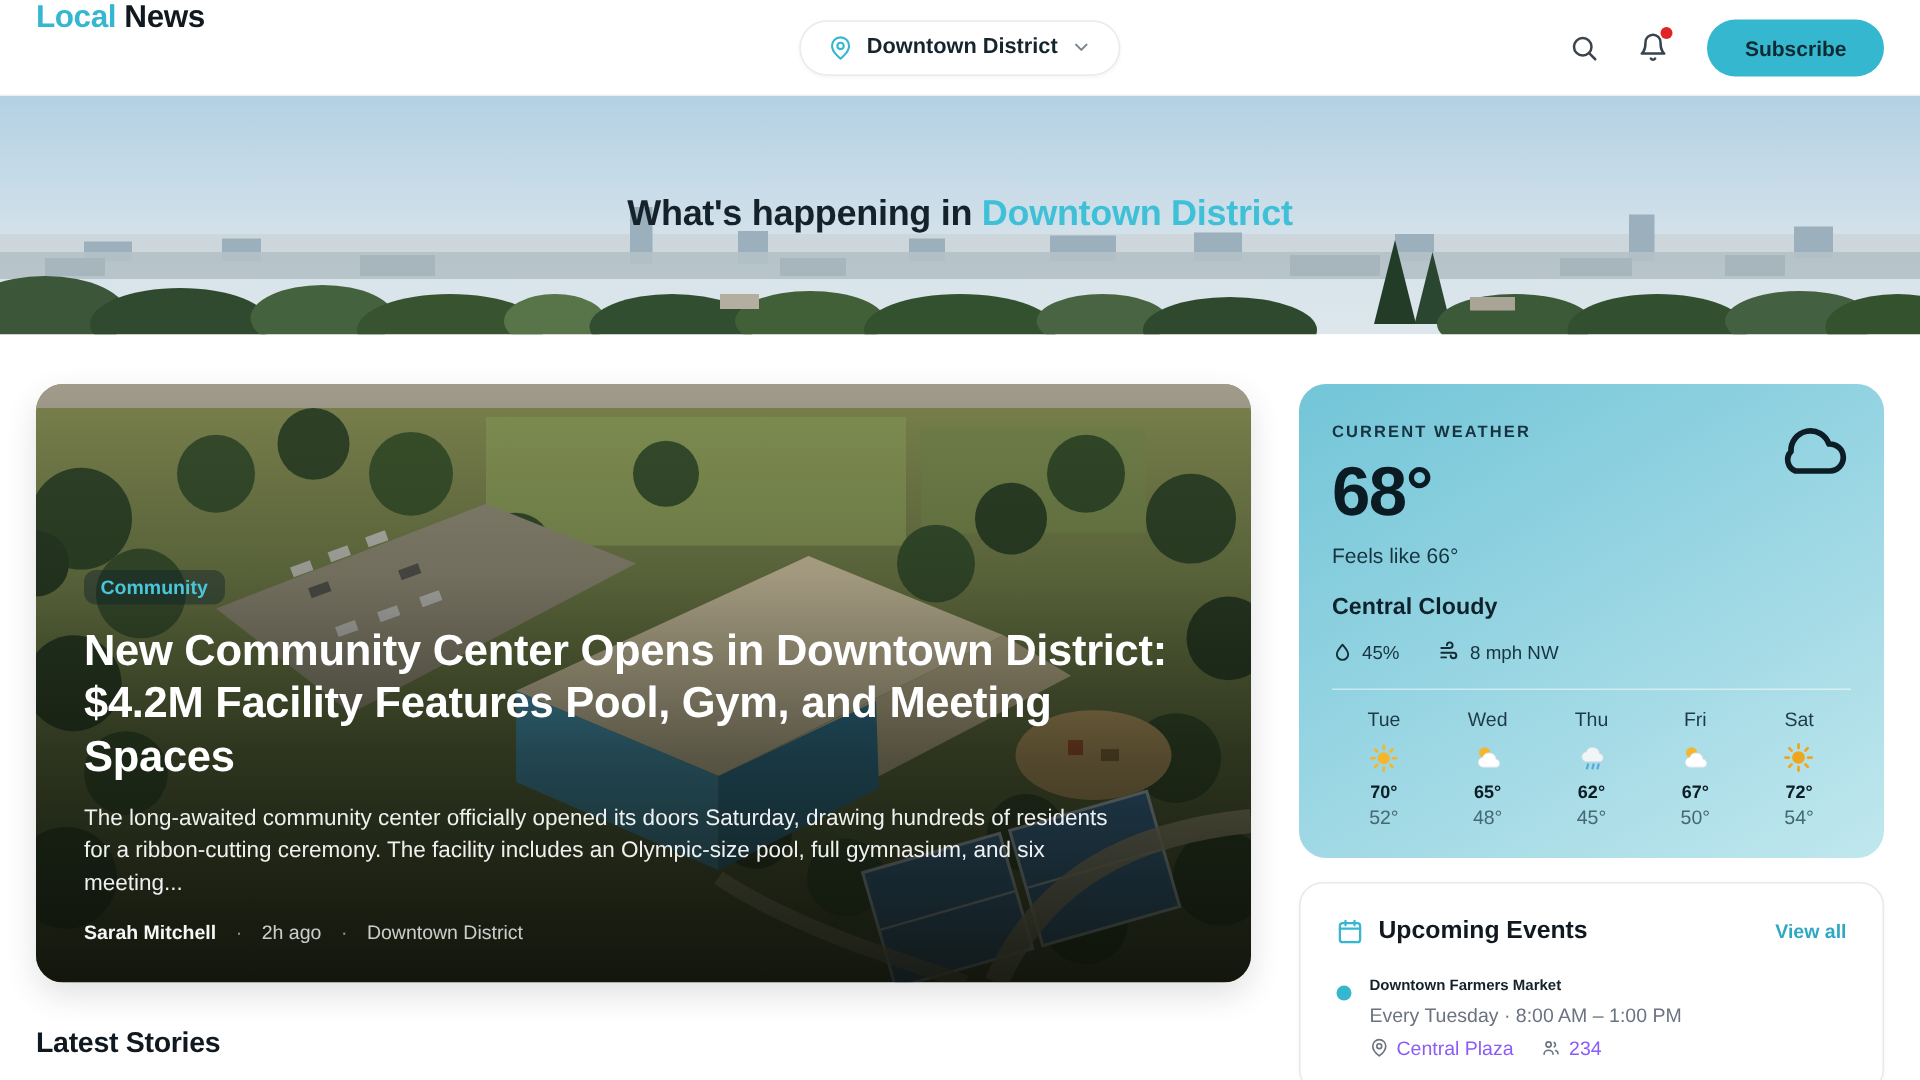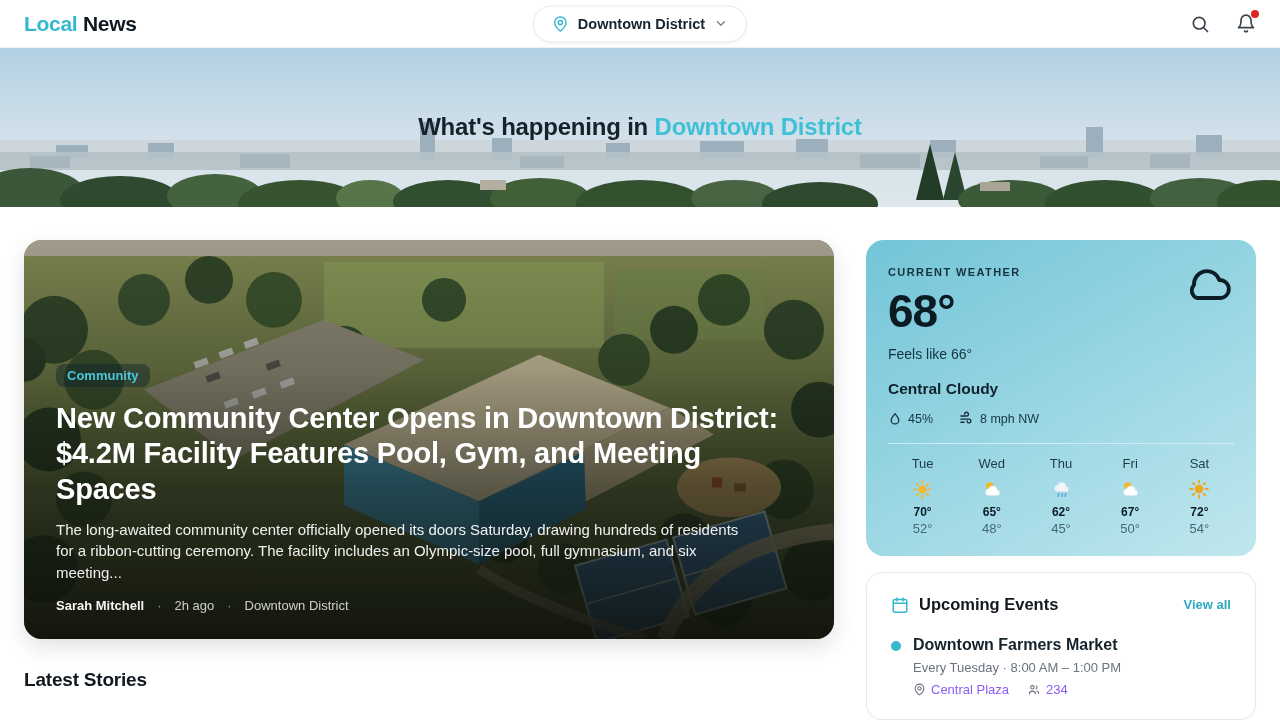--- a/index.html
+++ b/index.html
@@ -1,20 +1,20 @@
 <!DOCTYPE html>
 <html><head>
 <meta charset="utf-8">
 <style>
   * { margin:0; padding:0; box-sizing:border-box; }
   html,body { width:1280px; height:720px; overflow:hidden; background:#fff;
     font-family:"Liberation Sans","DejaVu Sans",sans-serif; color:#101820; }
 
   
-  .header { position:relative; height:48px; display:flex; align-items:center;
+  .header { position:relative; height:64px; display:flex; 
     justify-content:space-between; padding:0 24px; background:#fff;
     border-bottom:1px solid #eef0f2; }
   .logo { font-size:21px; font-weight:800; letter-spacing:-0.3px; cursor:pointer; }
   .logo .accent { color:#35b7cf; }
   .logo .dark { color:#101820; }
   .location-pill { position:absolute; left:50%; top:50%; transform:translate(-50%,-50%);
     display:flex; align-items:center; gap:9px; padding:9px 18px; background:#fff;
     border:1px solid #e8eaed; border-radius:999px; box-shadow:0 1px 3px rgba(0,0,0,.05);
     cursor:pointer; }
   .location-pill .loc-label { font-size:14.5px; font-weight:700; color:#16242e; }
@@ -84,21 +84,21 @@
   
   .events-card { margin-top:16px; background:#fff; border:1px solid #e7e9ec;
     border-radius:16px; padding:22px 24px; box-shadow:0 1px 3px rgba(0,0,0,.04); }
   .events-header { display:flex; align-items:center; gap:10px; }
   .events-title { font-size:16.5px; font-weight:800; color:#101820; flex:1; }
   .events-viewall { font-size:13px; font-weight:600; color:#2fa8c4; cursor:pointer;
     text-decoration:none; }
   .event-item { margin-top:22px; display:flex; gap:12px; cursor:pointer; }
   .event-dot { flex:0 0 auto; width:10px; height:10px; border-radius:50%;
     background:#35b7cf; margin-top:5px; }
-  .event-name { font-size:16px; font-weight:700; color:#14222c; }
+  .event-name { font-size:10px; font-weight:700; color:#14222c; }
   .event-schedule { margin-top:6px; font-size:13px; color:#6b7280; }
   .event-meta { margin-top:7px; display:flex; align-items:center; gap:18px;
     font-size:13px; color:#8b5cf6; }
   .event-meta .meta-pair { display:flex; align-items:center; gap:5px; }
 </style>
 </head>
 <body>
 
 <div class="header">
   <div class="logo">
@@ -128,20 +128,21 @@
           <line x1="16.5" y1="16.5" x2="21" y2="21"></line>
       </svg>
     </div>
     <div class="icon-btn">
       <svg width="20" height="21" viewBox="0 0 24 24" fill="none" stroke="#3a444d" stroke-width="2" stroke-linecap="round" stroke-linejoin="round">
         <path d="M18 8a6 6 0 0 0-12 0c0 7-3 9-3 9h18s-3-2-3-9"></path>
           <path d="M13.7 21a2 2 0 0 1-3.4 0"></path>
       </svg>
       <span class="notif-dot"></span>
     </div>
+    <button class="subscribe-btn">Subscribe</button>
   </div>
 </div>
 
 <div class="hero">
   <svg class="scene" viewBox="0 0 1280 159" preserveAspectRatio="none">
     <defs>
       <linearGradient id="skyg" x1="0" y1="0" x2="0" y2="1">
         <stop offset="0" stop-color="#b3d1e4"></stop>
           <stop offset="0.62" stop-color="#d5e2ea"></stop>
           <stop offset="1" stop-color="#dde7ec"></stop>

